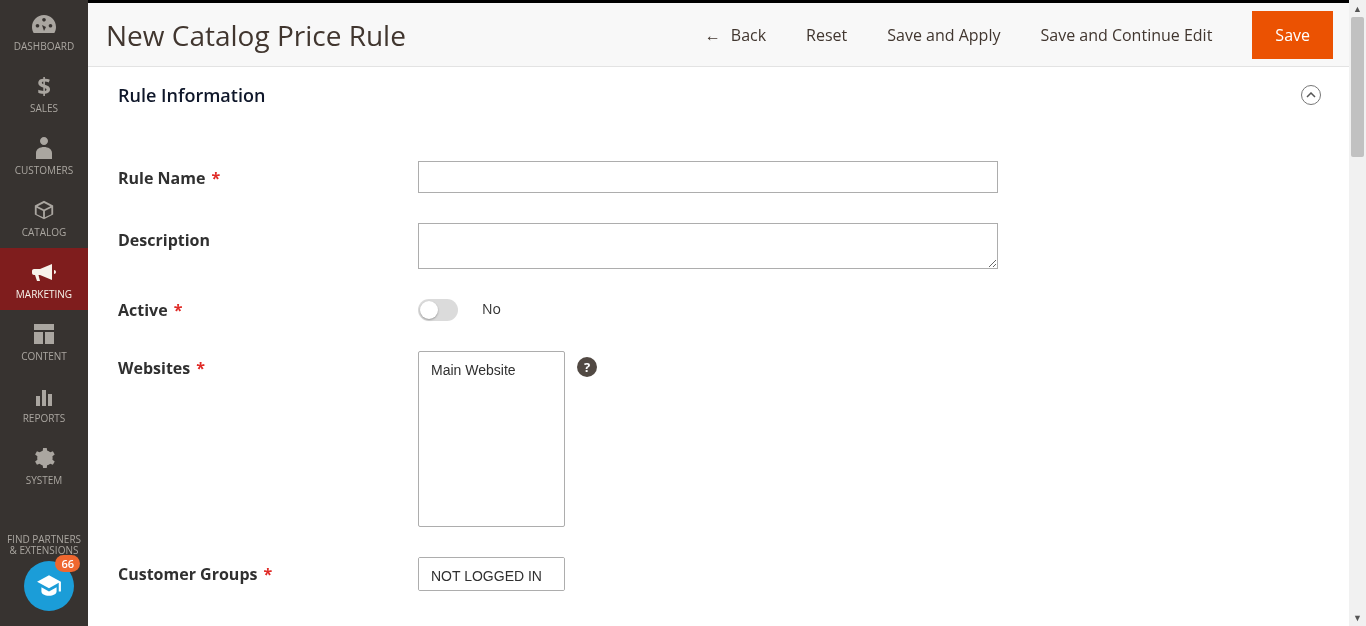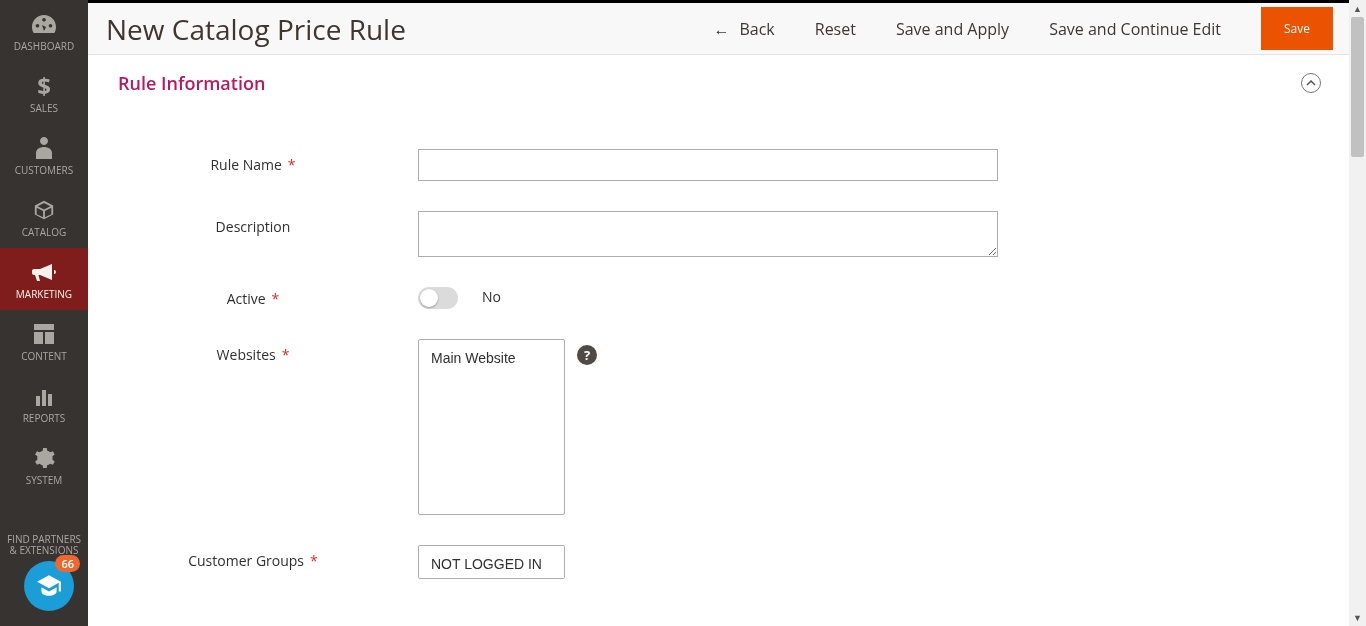--- a/index.html
+++ b/index.html
@@ -87,21 +87,21 @@
     
     .main {
       position: absolute;
       top: 3px;
       left: 88px;
       right: 17px;
       bottom: 0;
       overflow: hidden;
     }
     .header {
-      height: 52px;
+      height: 64px;
       background: #f8f8f8;
       border-bottom: 1px solid #e3e3e3;
       display: flex;
       align-items: center;
       padding: 0 16px 0 18px;
     }
     .page-title {
       font-size: 28px;
       font-weight: 400;
       color: #41362f;
@@ -117,34 +117,34 @@
       font-size: 16px;
       cursor: pointer;
       display: flex;
       align-items: center;
       gap: 10px;
     }
     .save-btn {
       background: #eb5202;
       color: #fff;
       padding: 12px 22px;
-      font-size: 12px;
+      font-size: 16px;
       cursor: pointer;
       border: 1px solid #eb5202;
     }
     
     .section-header {
       display: flex;
       align-items: center;
       justify-content: space-between;
       padding: 16px 28px 14px 30px;
     }
     .section-title {
       font-size: 18px;
-      color: #be185d;
+      color: #0f172a;
       font-weight: 600;
       text-align: center;
     }
     .collapse-icon {
       width: 20px;
       height: 20px;
       border: 1px solid #777;
       border-radius: 50%;
       display: flex;
       align-items: center;
@@ -157,24 +157,24 @@
     .form {
       padding: 40px 30px 0 30px;
     }
     .form-row {
       display: flex;
       align-items: flex-start;
       margin-bottom: 30px;
     }
     .form-label {
       width: 300px;
-      text-align: center;
+      text-align: left;
       padding-right: 30px;
-      font-size: 14px;
-      font-weight: 400;
+      font-size: 16px;
+      font-weight: 700;
       color: #303030;
       padding-top: 6px;
     }
     .req {
       color: #e02b27;
       margin-left: 6px;
     }
     .form-field {
       display: flex;
       align-items: flex-start;

